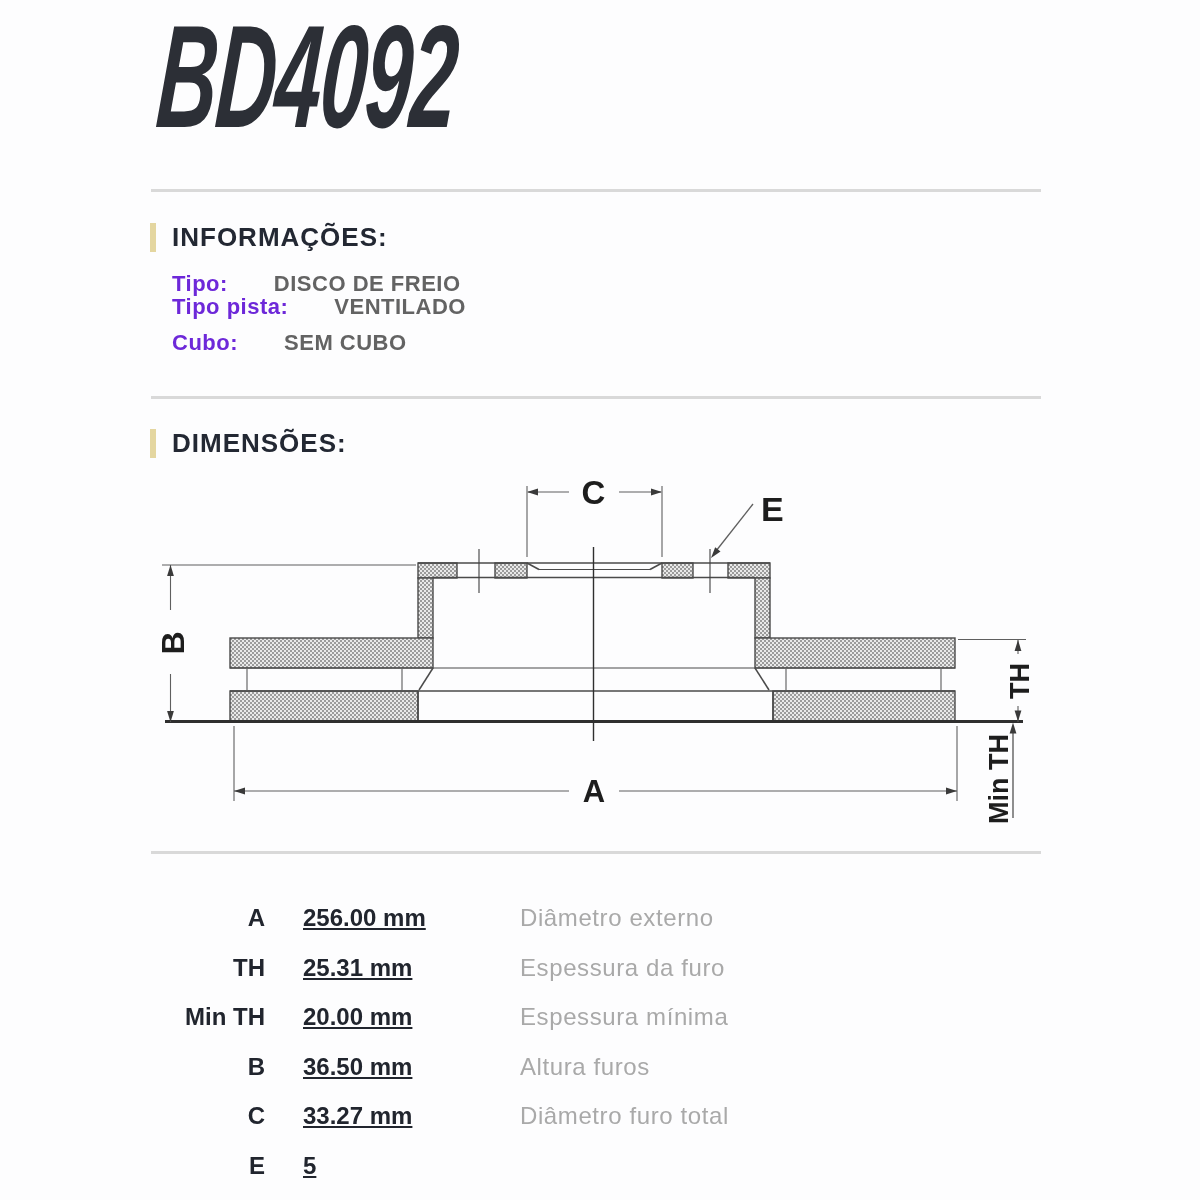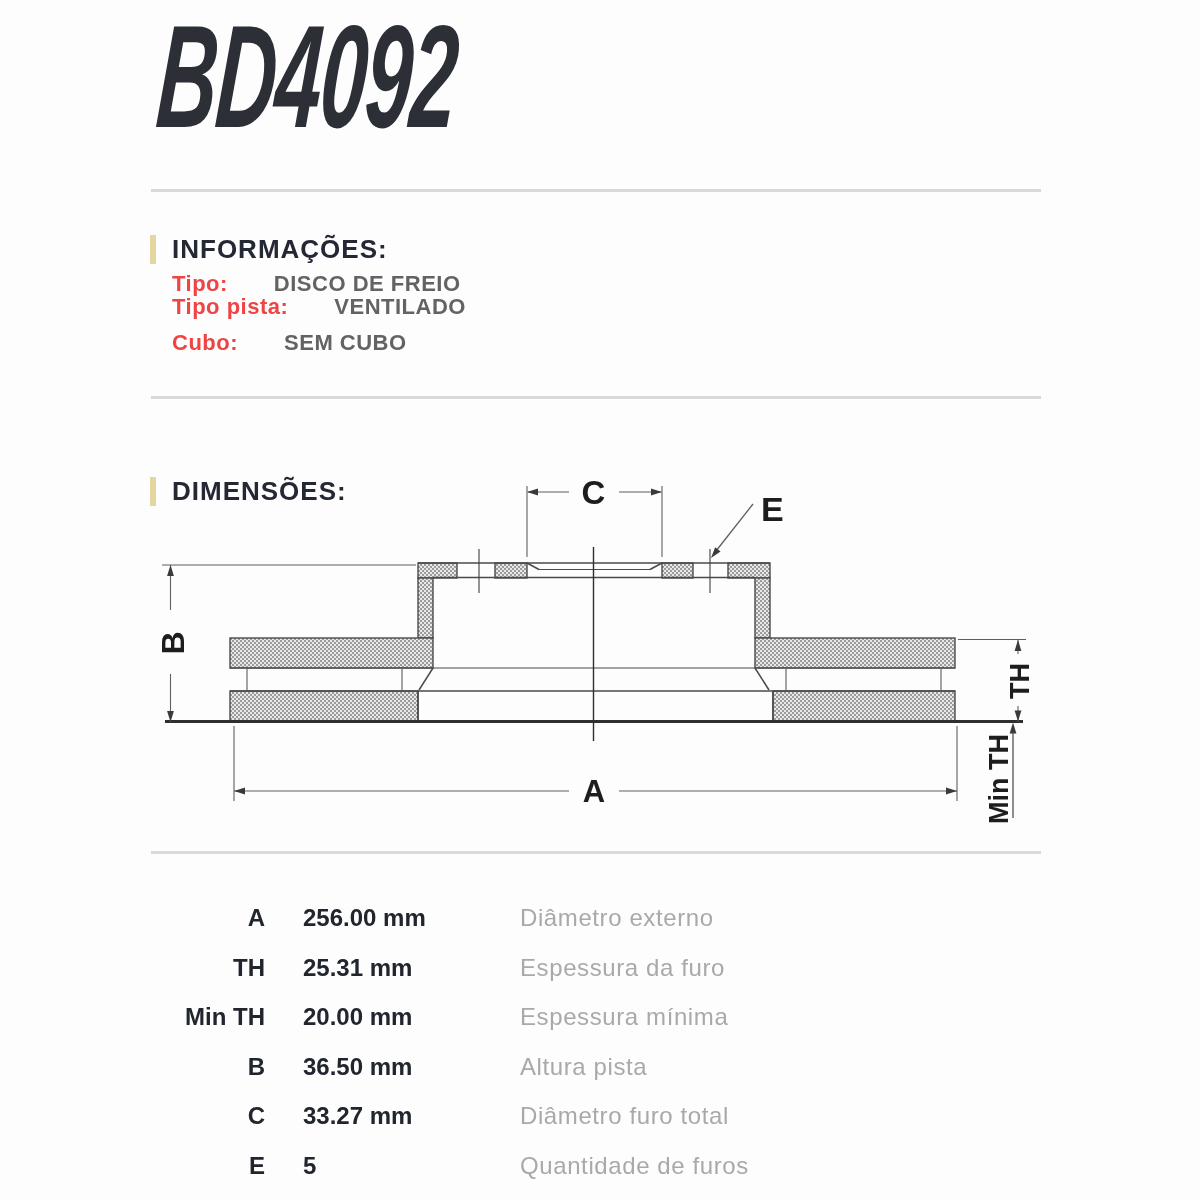--- a/index.html
+++ b/index.html
@@ -22,62 +22,62 @@
 
   .divider{height:3px;background:#d9d9d9;width:890px;left:151px;}
 
   
   .sect-header{display:flex;align-items:center;}
   .accent-bar{width:6px;height:29px;background:#e4d6a0;margin-right:16px;flex:none;}
   .sect-title{font-size:26px;font-weight:bold;color:#232833;letter-spacing:1px;}
 
   
   .info-row{left:172px;font-size:22px;line-height:30px;white-space:nowrap;}
-  .info-label{color:#ef4444;font-weight:600;letter-spacing:0.5px;margin-right:13px;}
+  .info-label{color:#6d28d9;font-weight:600;letter-spacing:0.5px;margin-right:13px;}
   .info-value{color:#636363;font-weight:bold;letter-spacing:0.5px;margin-left:33px;}
 
   
   .dim-row{left:0;width:1200px;height:30px;}
   .dim-sym{position:absolute;left:150px;width:115px;text-align:right;
            font-size:24px;font-weight:bold;color:#21252e;line-height:30px;}
   .dim-val{position:absolute;left:303px;font-size:24px;font-weight:bold;
-           color:#21252e;line-height:30px;white-space:nowrap;}
+           color:#21252e;line-height:30px;white-space:nowrap;text-decoration:underline;}
   .dim-desc{position:absolute;left:520px;font-size:24px;color:#a9a9a9;
             letter-spacing:0.6px;line-height:30px;white-space:nowrap;}
 
   svg text{
     font-family:"Liberation Sans","DejaVu Sans",sans-serif;
     font-weight:bold;fill:#1d1d1d;
   }
 </style>
 </head>
 <body>
 
 <div class="abs title">BD4092</div>
 
 <div class="abs divider" style="top:189px;"></div>
 
-<div class="abs sect-header" style="left:150px;top:234px;">
+<div class="abs sect-header" style="left:150px;top:222px;">
   <div class="accent-bar"></div>
   <div class="sect-title">INFORMAÇÕES:</div>
 </div>
 
 <div class="abs info-row" style="top:269px;">
   <span class="info-label">Tipo:</span><span class="info-value">DISCO DE FREIO</span>
 </div>
 <div class="abs info-row" style="top:292px;">
   <span class="info-label">Tipo pista:</span><span class="info-value">VENTILADO</span>
 </div>
 <div class="abs info-row" style="top:328px;">
   <span class="info-label">Cubo:</span><span class="info-value">SEM CUBO</span>
 </div>
 
 <div class="abs divider" style="top:396px;"></div>
 
-<div class="abs sect-header" style="left:150px;top:428px;margin-top:48px;">
+<div class="abs sect-header" style="left:150px;top:428px;">
   <div class="accent-bar"></div>
   <div class="sect-title">DIMENSÕES:</div>
 </div>
 
 <svg class="abs" style="left:130px;top:455px;" width="930" height="405" viewBox="130 455 930 405">
   <defs>
     <pattern id="hatch" width="4" height="4" patternUnits="userSpaceOnUse">
       <rect width="4" height="4" fill="#e9e9e9"></rect>
       <rect width="2" height="2" fill="#9b9b9b"></rect>
       <rect x="2" y="2" width="2" height="2" fill="#9b9b9b"></rect>
@@ -193,24 +193,23 @@
   <div class="dim-desc">Espessura da furo</div>
 </div>
 <div class="abs dim-row" style="top:1002px;">
   <div class="dim-sym">Min TH</div>
   <div class="dim-val">20.00 mm</div>
   <div class="dim-desc">Espessura mínima</div>
 </div>
 <div class="abs dim-row" style="top:1052px;">
   <div class="dim-sym">B</div>
   <div class="dim-val">36.50 mm</div>
-  <div class="dim-desc">Altura pista</div>
+  <div class="dim-desc">Altura furos</div>
 </div>
 <div class="abs dim-row" style="top:1101px;">
   <div class="dim-sym">C</div>
   <div class="dim-val">33.27 mm</div>
   <div class="dim-desc">Diâmetro furo total</div>
 </div>
 <div class="abs dim-row" style="top:1151px;">
   <div class="dim-sym">E</div>
   <div class="dim-val">5</div>
-  <div class="dim-desc">Quantidade de furos</div>
 </div>
 
 </body></html>

